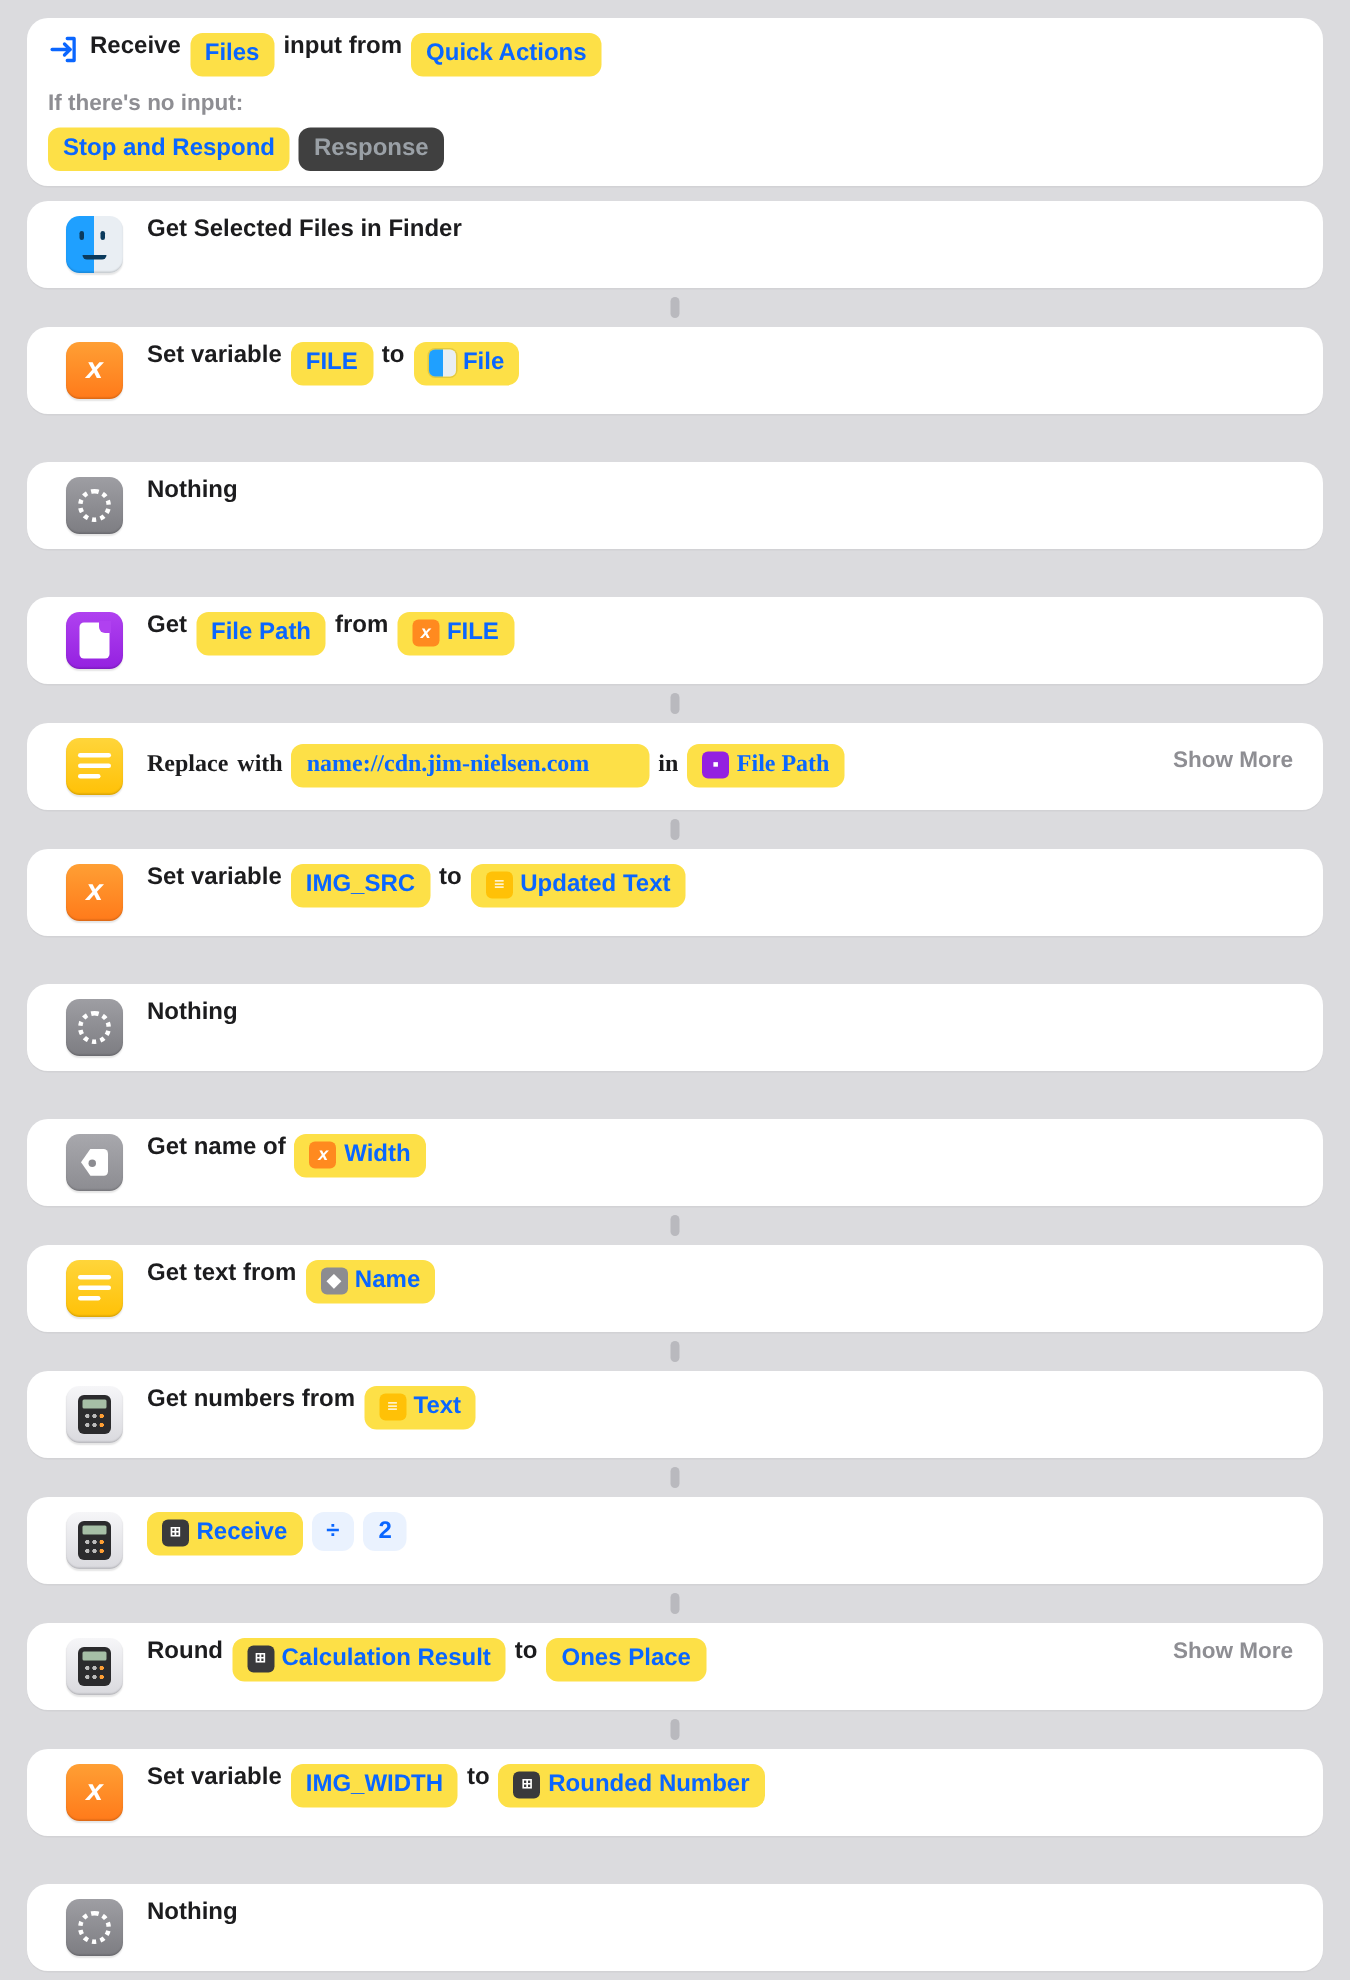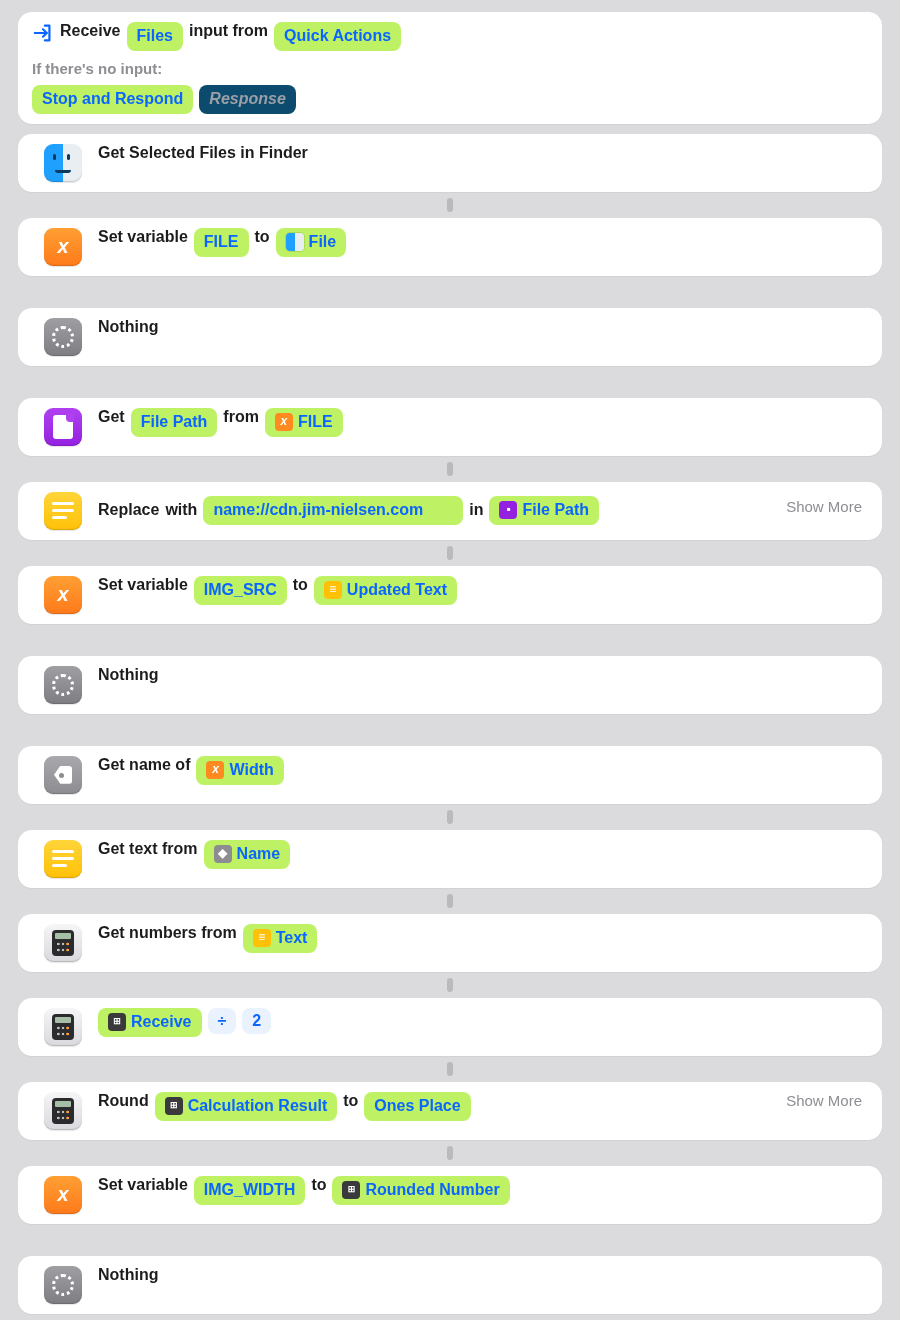--- a/index.html
+++ b/index.html
@@ -40,43 +40,43 @@
     color: #fff;
     font-size: 20px;
     font-style: italic;
     box-shadow: inset 0 -1px 1px rgba(0,0,0,0.15), 0 1px 1px rgba(0,0,0,0.1);
   }
   .txt-bold { font-weight: 700; }
   .token {
     display: inline-flex;
     align-items: center;
     gap: 5px;
-    background: #bef264;
+    background: #fde047;
     color: #0a66ff;
     font-weight: 700;
     padding: 4px 10px;
     border-radius: 8px;
     line-height: 1.3;
   }
-  .token.muted { color: #9aa0a6; font-weight: 600; background:#0c4a6e;font-style:italic; }
+  .token.muted { color: #9aa0a6; font-weight: 600; background:#404040; }
   .token .mini {
     width: 18px; height: 18px; border-radius: 4px;
     display:inline-flex; align-items:center; justify-content:center;
     font-size: 12px; color:#fff; font-weight:700;
   }
   .op {
     background: #eaf2fe;
     color: #0a66ff;
     font-weight: 700;
     padding: 4px 10px;
     border-radius: 8px;
   }
   .showmore {
     color: #8e8e93;
-    font-weight: 400;
+    font-weight: 700;
     margin-left: auto;
     font-size: 15px;
     padding-right: 6px;
     cursor: pointer;
   }
   .sub {
     display: flex; flex-direction: column; gap: 8px;
   }
   .sub-label { color: #8e8e93; font-weight: 600; font-size: 15px; }
   .connector {
@@ -231,21 +231,21 @@
 
 <div class="card">
   <div class="row row-main" style="align-items:flex-start;">
     <div class="icon bg-yellow">
         <span class="lines-glyph">
           <span></span>
           <span></span>
           <span style="width:70%"></span>
         </span>
       </div>
-    <div class="flexwrap" style="flex:1; padding-top:4px;">
+    <div class="flexwrap" style="flex:1; padding-top:4px;font-family:Liberation Serif, serif;">
       <span class="txt-bold">Replace</span>
       <span class="txt-bold">with</span>
       <span class="token" style="padding-right:40px;">name://cdn.jim-nielsen.com</span>
       <span class="txt-bold">in</span>
       <span class="token">
         <span class="mini bg-purplechip" style="font-style:normal;">▪</span>
         <span>File Path</span>
       </span>
     </div>
     <span class="showmore" style="align-self:flex-start; padding-top:6px;">Show More</span>

